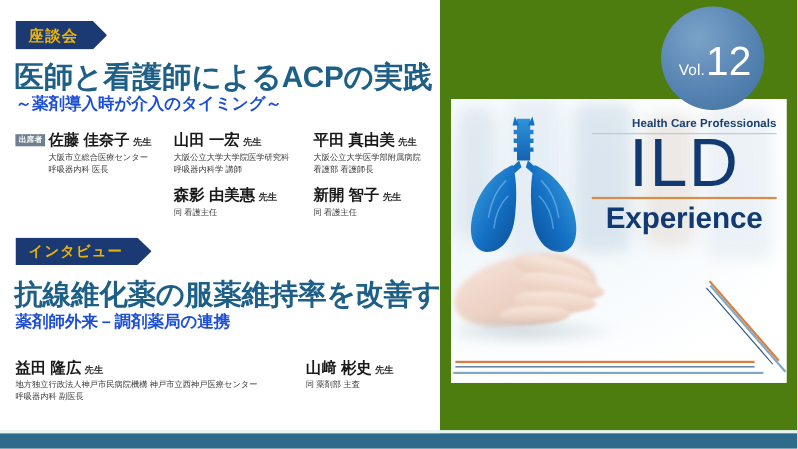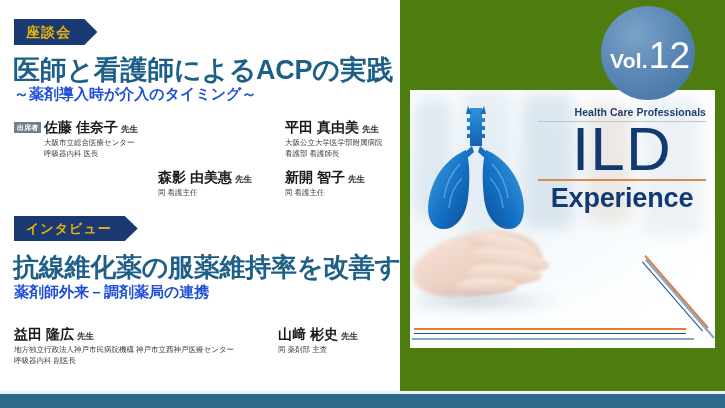--- a/index.html
+++ b/index.html
@@ -161,21 +161,21 @@
 
   
   .vol-badge{
     position:absolute; left:601px; top:6px; width:94px; height:94px;
     border-radius:50%;
     background:radial-gradient(circle at 36% 30%, #7ba3c9 0%, #5b87b5 48%, #4a7aa8 78%, #43709c 100%);
     display:flex; align-items:center; justify-content:center;
     color:#ffffff;
   }
   .vol-inner{ display:flex; align-items:baseline; transform:translate(2px,2px); }
-  .vol-label{ font-size:21px; font-weight:bold; letter-spacing:.01em; }
+  .vol-label{ font-size:14px; font-weight:normal; letter-spacing:.01em; }
   .vol-num{ font-size:37px; font-weight:normal; line-height:1; margin-left:1px; }
 </style>
 </head>
 <body>
 
 <div class="page">
 
   <div class="left">
 
     <div class="tag" id="tag-roundtable">座談会</div>
@@ -183,20 +183,25 @@
     <div class="subline" id="subline-roundtable">～薬剤導入時が介入のタイミング～</div>
 
     <div class="attendee-badge">出席者</div>
 
     <div class="person" id="p-sato">
       <div class="nm"><span>佐藤 佳奈子</span><span class="hon">先生</span></div>
       <div class="aff">大阪市立総合医療センター
 呼吸器内科 医長</div>
     </div>
 
+    <div class="person" id="p-yamada">
+      <div class="nm"><span>山田 一宏</span><span class="hon">先生</span></div>
+      <div class="aff">大阪公立大学大学院医学研究科
+呼吸器内科学 講師</div>
+    </div>
 
     <div class="person" id="p-hirata">
       <div class="nm"><span>平田 真由美</span><span class="hon">先生</span></div>
       <div class="aff">大阪公立大学医学部附属病院
 看護部 看護師長</div>
     </div>
 
     <div class="person" id="p-morikage">
       <div class="nm"><span>森影 由美惠</span><span class="hon">先生</span></div>
       <div class="aff">同 看護主任</div>

